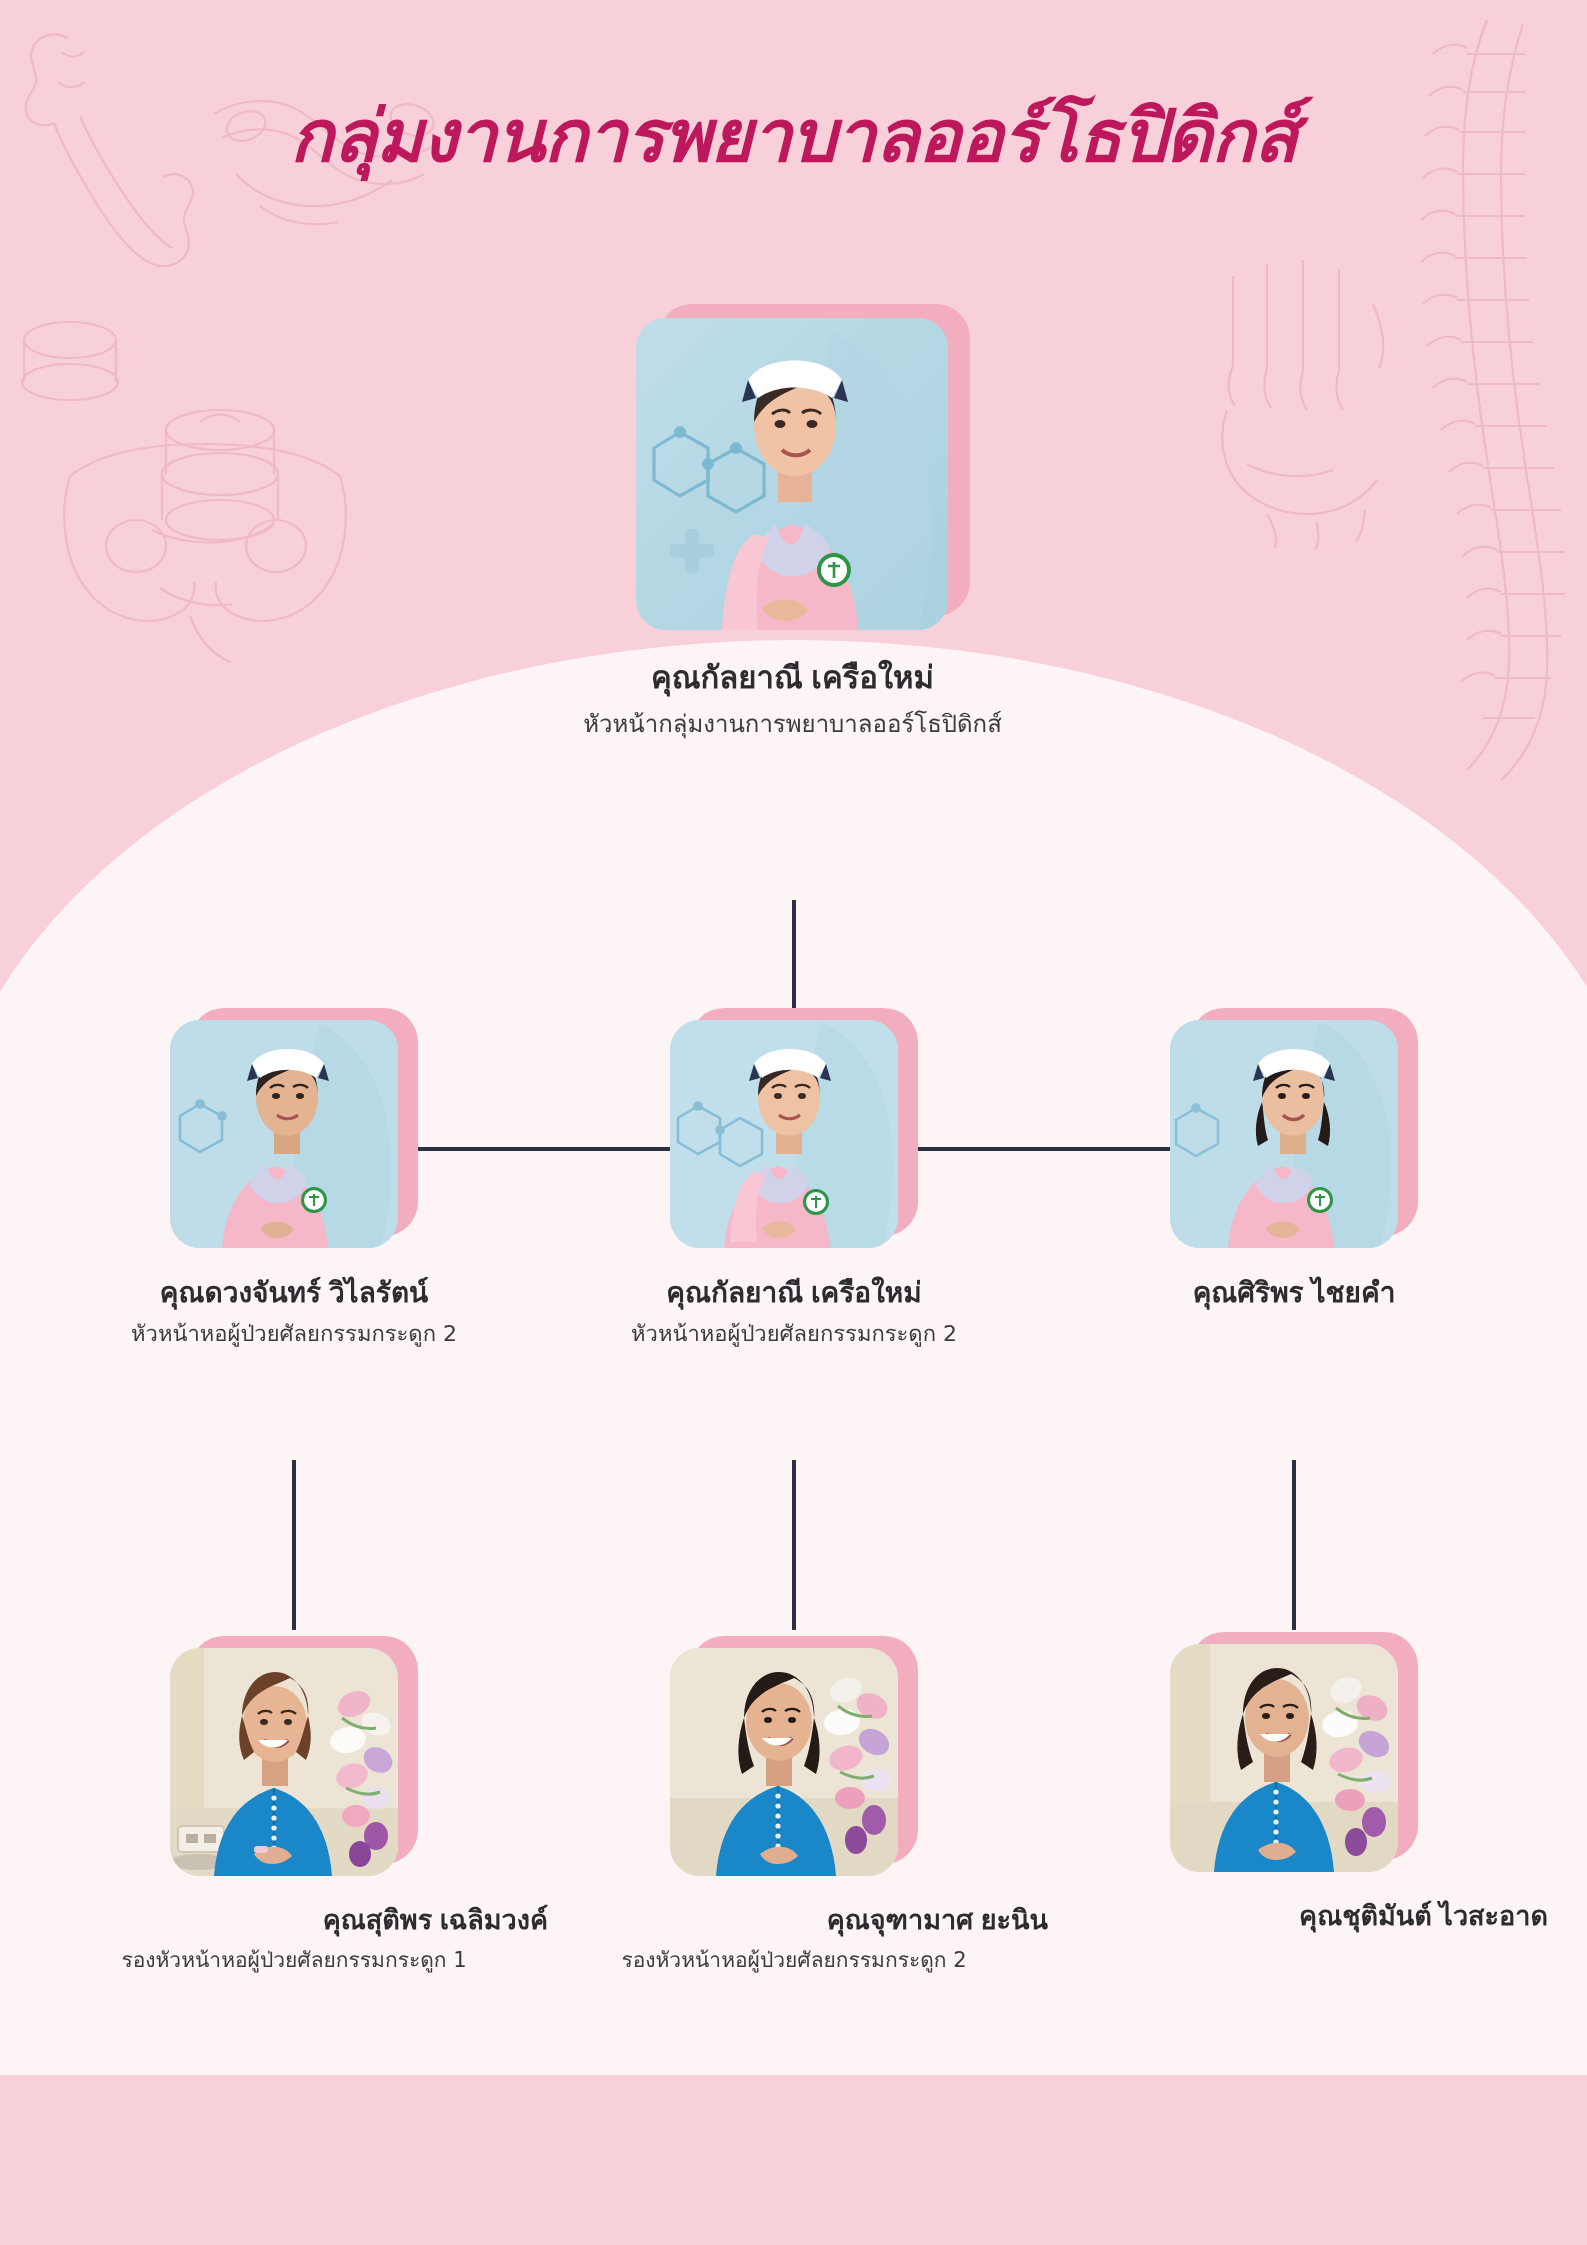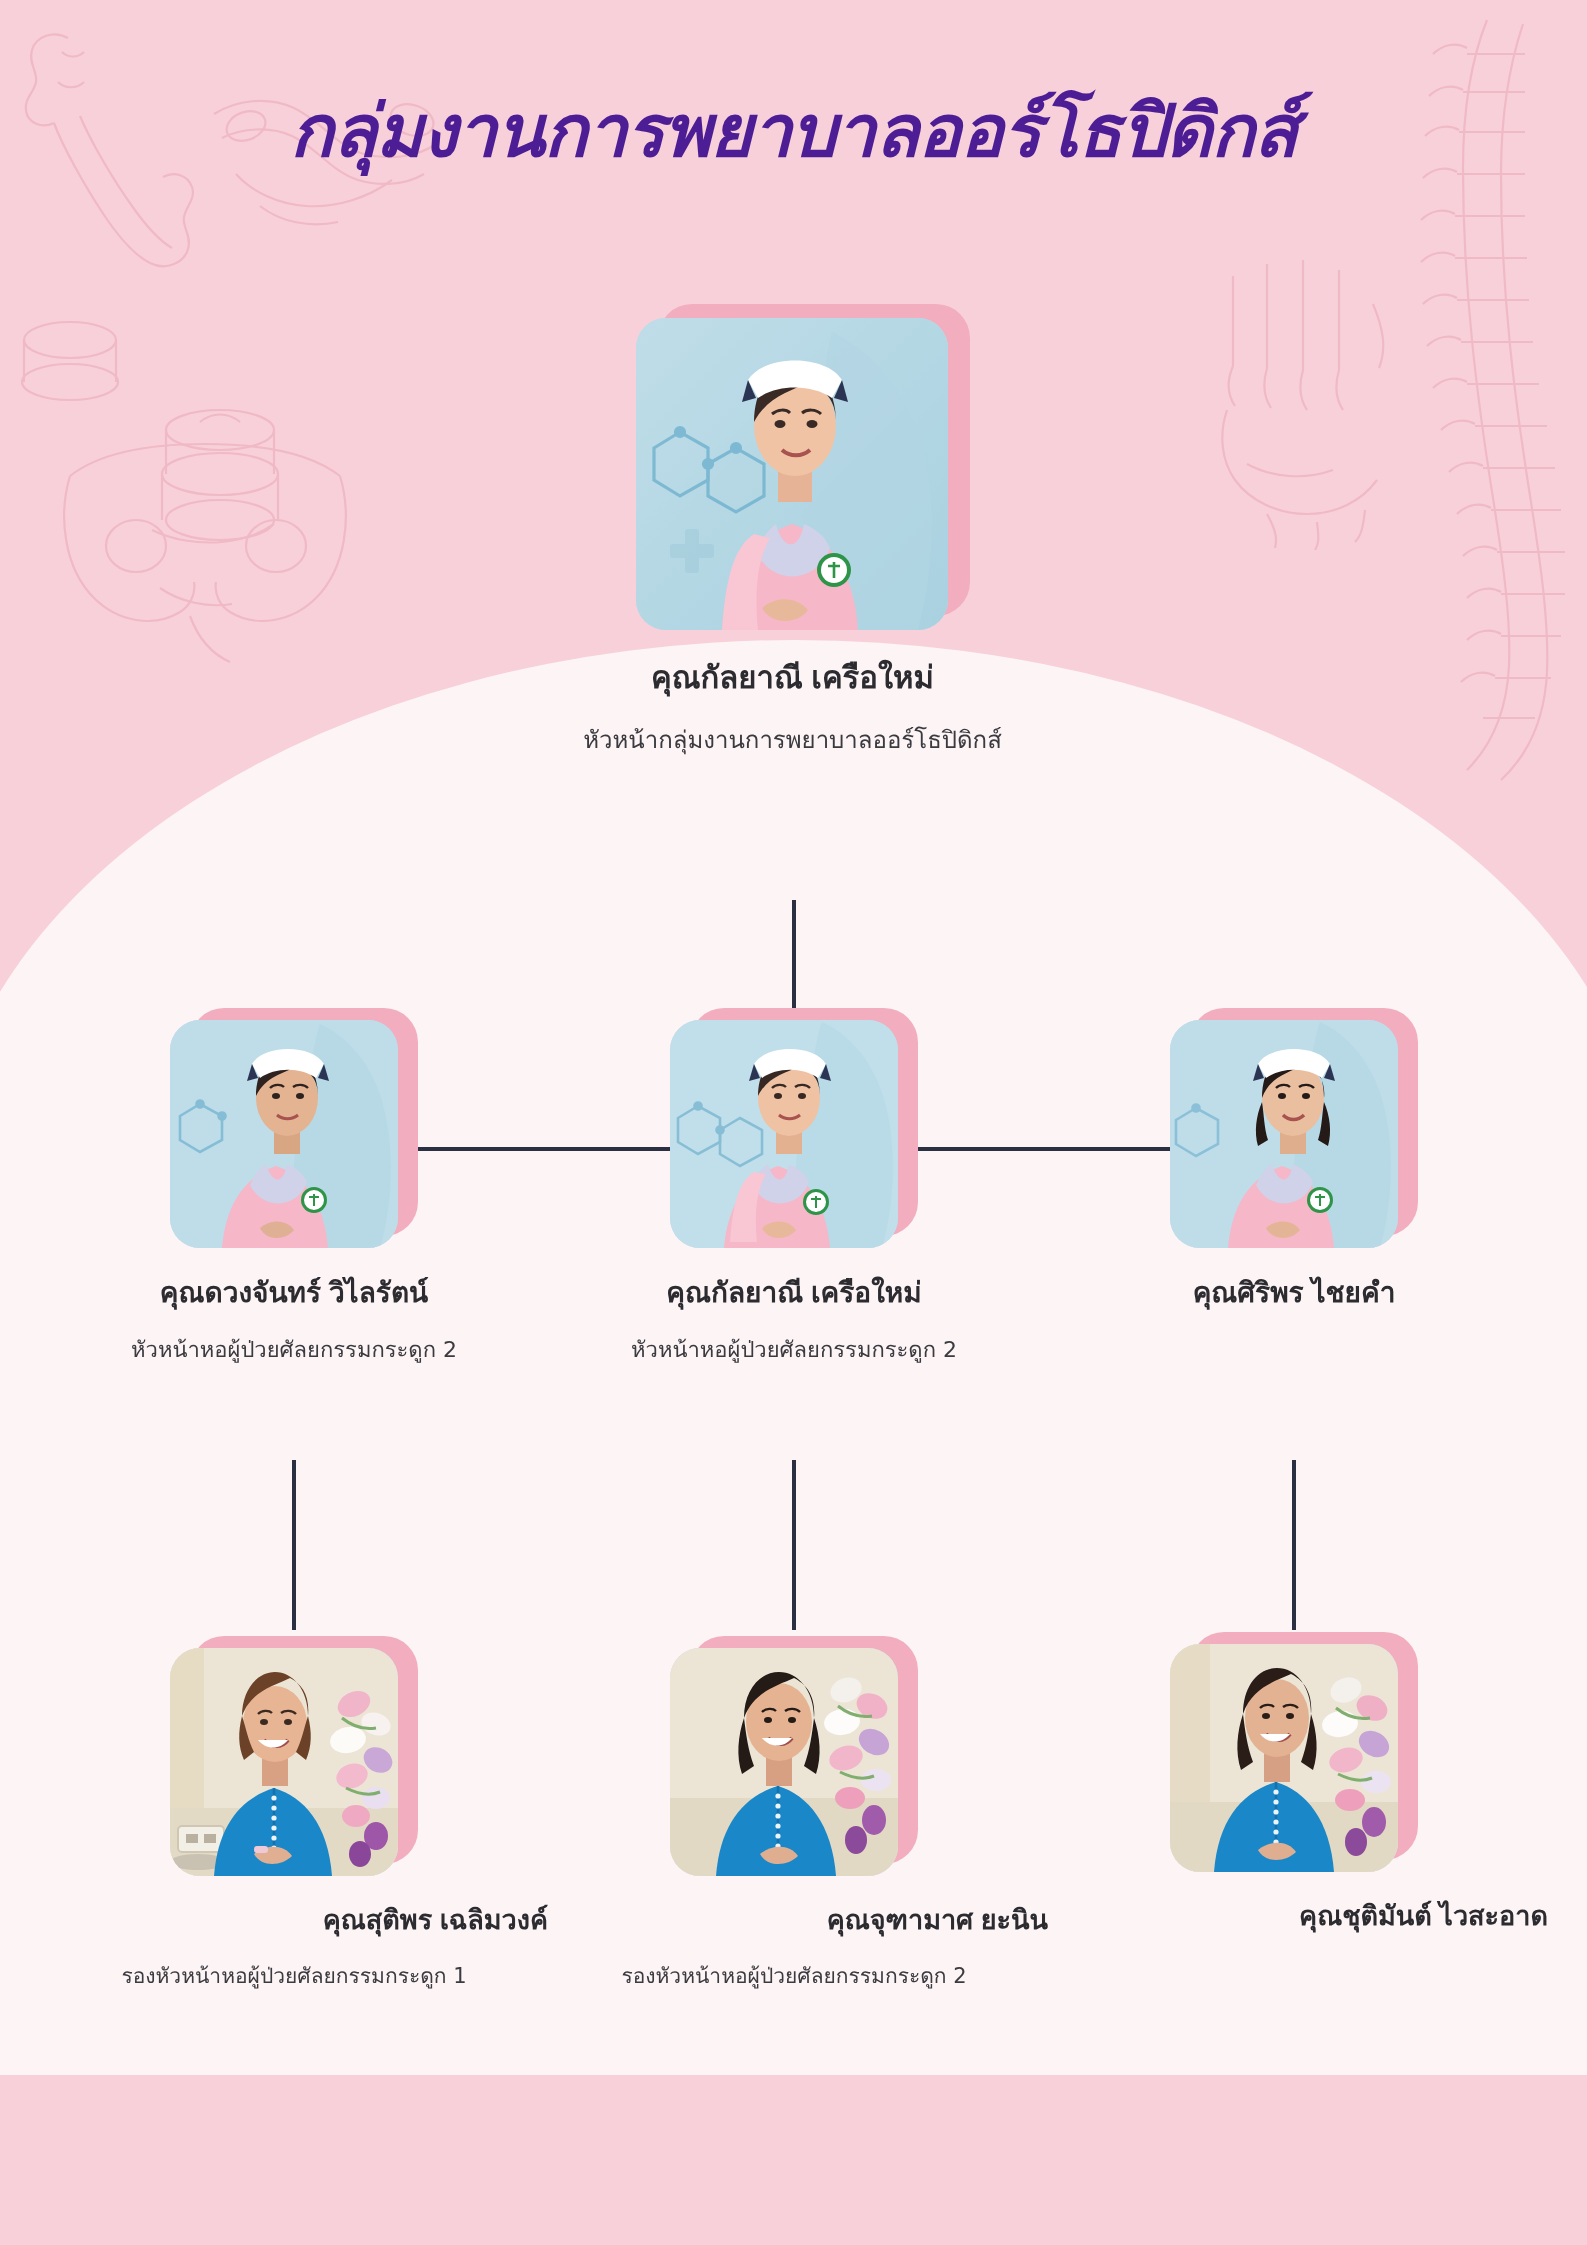--- a/index.html
+++ b/index.html
@@ -39,26 +39,26 @@
   
   .title-wrap {
     position:absolute;
     left:0; top:96px;
     width:1587px;
     text-align:center;
     z-index:4;
   }
   .title {
     display:inline-block;
-    font-family:Liberation Mono, monospace;
+    font-family:Liberation Serif, serif;
     font-size:72px;
     font-weight:700;
     font-style:italic;
     letter-spacing:-1px;
-    color:#4c1d95;
+    color:#be185d;
     line-height:1.15;
     white-space:nowrap;
   }
 
   
   .chart { position:absolute; inset:0; z-index:5; }
 
   
   .line { position:absolute; background:#2b2f42; z-index:5; }
 
@@ -85,21 +85,21 @@
     font-family:Liberation Sans, sans-serif;
     font-weight:700;
     color:#2b2b30;
     white-space:nowrap;
   }
   .p-role {
     font-family:"DejaVu Sans","Liberation Sans",sans-serif;
     font-weight:400;
     color:#3a3a3f;
     white-space:nowrap;
-    margin-top:18px;
+    margin-top:2px;
   }
 
   
   .node-top .card-shadow { width:312px; height:312px; left:22px; top:-14px; }
   .node-top .photo { width:312px; height:312px; }
   .node-top .p-name { font-size:31px; }
   .node-top .p-role { font-size:24px; }
 
   
   .node-mid .card-shadow { width:228px; height:228px; left:20px; top:-12px; }

